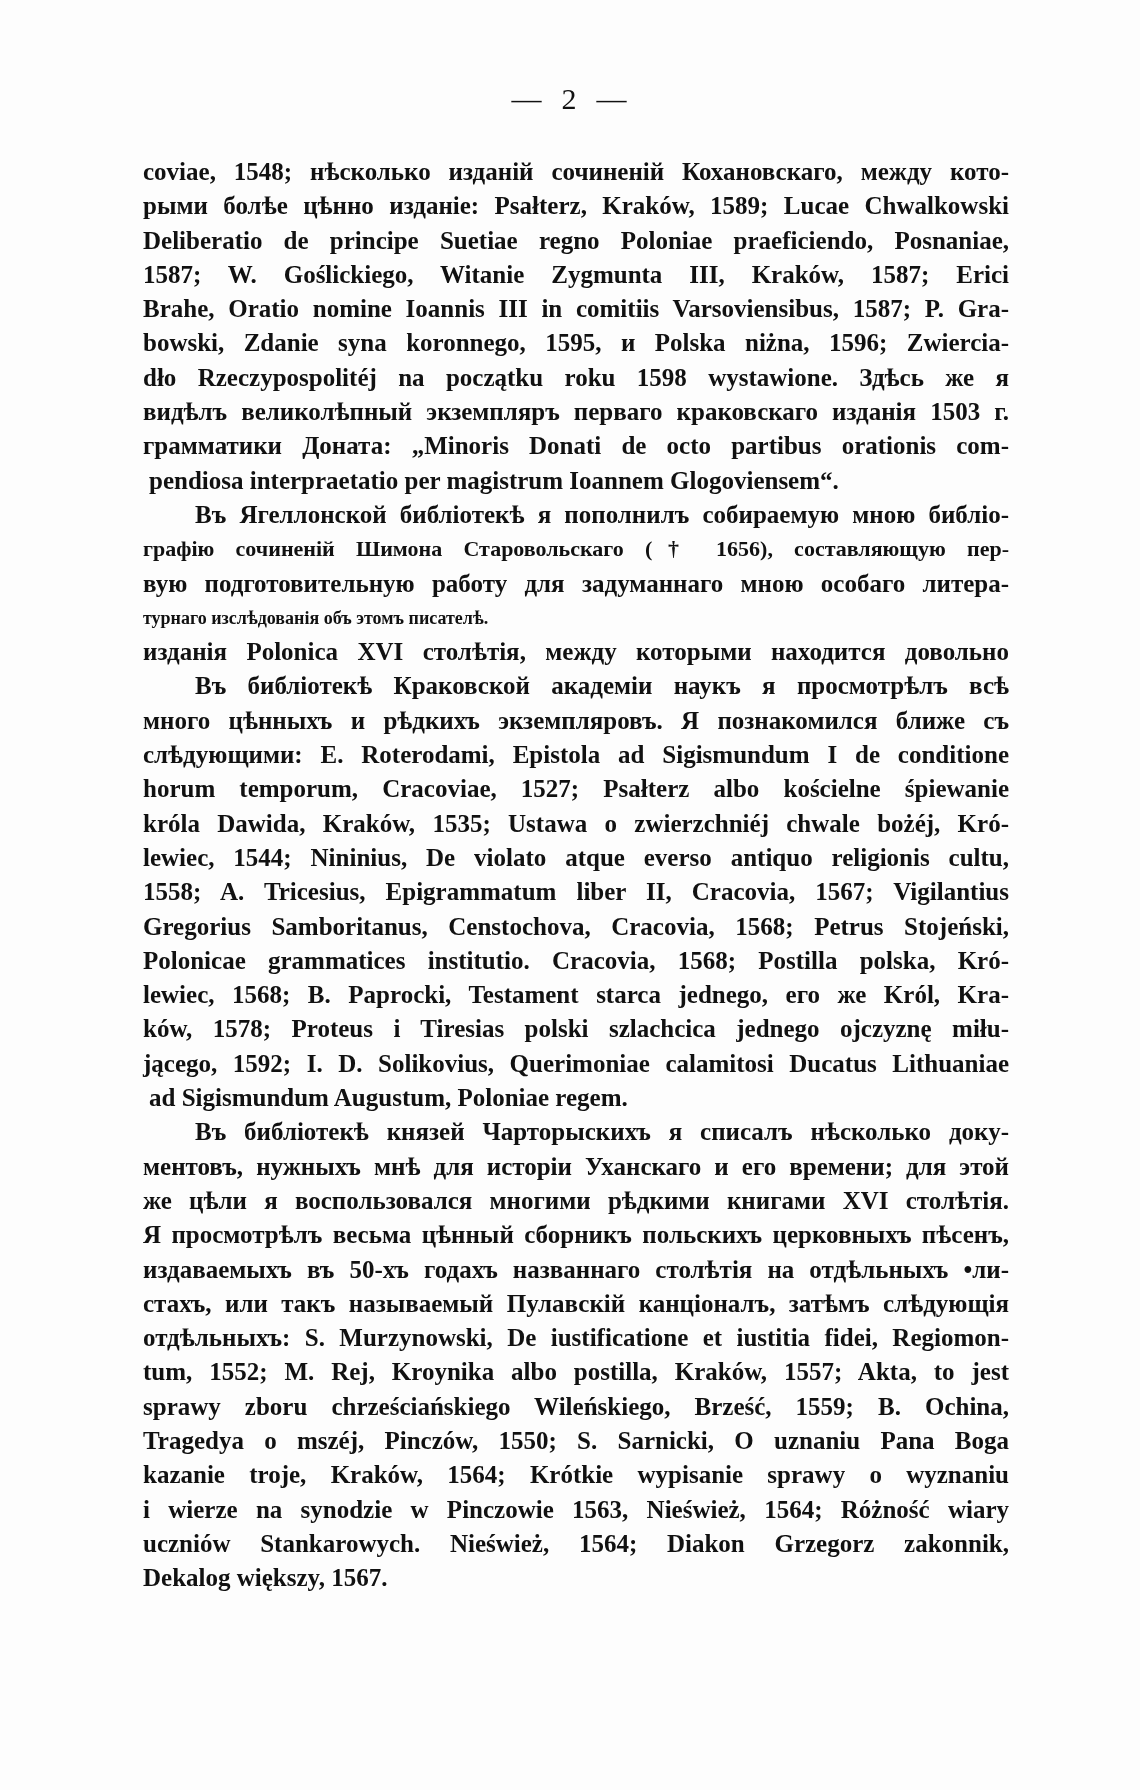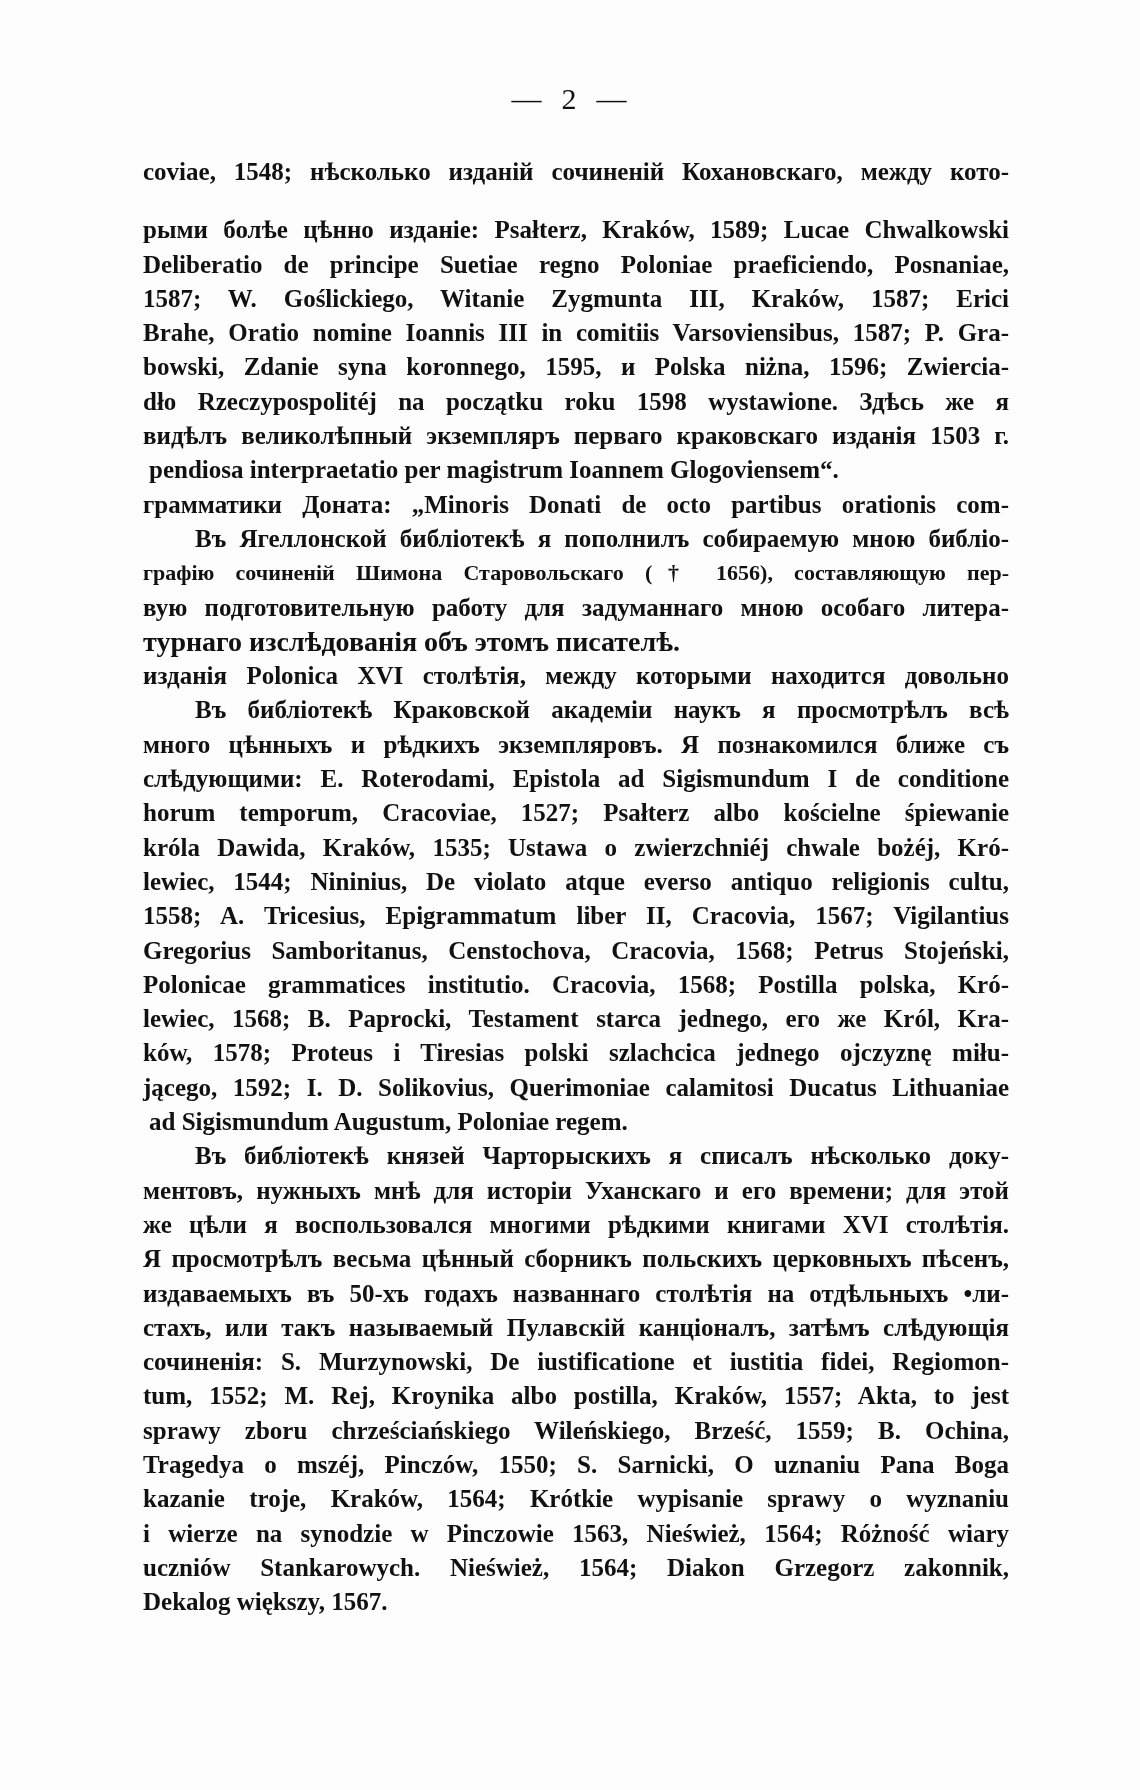--- a/index.html
+++ b/index.html
@@ -29,54 +29,54 @@
 </style>
 </head>
 <body>
 
 <div class="page">
   <div class="page-number">
     <span class="dash">—</span><span>2</span><span class="dash">—</span>
   </div>
   <div class="body-text" id="body-text">
       <span class="line" style="display: block; font-size: 25px;">coviae, 1548; нѣсколько изданій сочиненій Кохановскаго, между кото-</span>
-      <span class="line" style="display: block; font-size: 25px; margin-top: 24px;">рыми болѣе цѣнно изданіе: Psałterz, Kraków, 1589; Lucae Chwalkowski</span>
+      <span class="line" style="display: block; font-size: 25px;">рыми болѣе цѣнно изданіе: Psałterz, Kraków, 1589; Lucae Chwalkowski</span>
       <span class="line" style="display: block; font-size: 25px;">Deliberatio de principe Suetiae regno Poloniae praeficiendo, Posnaniae,</span>
       <span class="line" style="display: block; font-size: 25px;">1587; W. Goślickiego, Witanie Zygmunta III, Kraków, 1587; Erici</span>
       <span class="line" style="display: block; font-size: 25px;">Brahe, Oratio nomine Ioannis III in comitiis Varsoviensibus, 1587; P. Gra-</span>
       <span class="line" style="display: block; font-size: 25px;">bowski, Zdanie syna koronnego, 1595, и Polska niżna, 1596; Zwiercia-</span>
       <span class="line" style="display: block; font-size: 25px;">dło Rzeczypospolitéj na początku roku 1598 wystawione. Здѣсь же я</span>
       <span class="line" style="display: block; font-size: 25px;">видѣлъ великолѣпный экземпляръ перваго краковскаго изданія 1503 г.</span>
+      <span class="line" style="display: block; font-size: 25px;">грамматики Доната: „Minoris Donati de octo partibus orationis com-</span>
       <span class="line last tiny-indent" style="display: block; font-size: 25px;">pendiosa interpraetatio per magistrum Ioannem Glogoviensem“.</span>
-      <span class="line" style="display: block; font-size: 25px;">грамматики Доната: „Minoris Donati de octo partibus orationis com-</span>
       <span class="line indent" style="display: block; font-size: 25px;">Въ Ягеллонской библіотекѣ я пополнилъ собираемую мною библіо-</span>
       <span class="line" style="display: block; font-size: 22px;">графію сочиненій Шимона Старовольскаго († 1656), составляющую пер-</span>
       <span class="line" style="display: block; font-size: 25px;">вую подготовительную работу для задуманнаго мною особаго литера-</span>
-      <span class="line last" style="display: block; font-size: 28px;">турнаго изслѣдованія объ этомъ писателѣ.</span>
+      <span class="line last" style="display: block; font-size: 18px;">турнаго изслѣдованія объ этомъ писателѣ.</span>
       <span class="line" style="display: block; font-size: 25px;">изданія Polonica XVI столѣтія, между которыми находится довольно</span>
       <span class="line indent" style="display: block; font-size: 25px;">Въ библіотекѣ Краковской академіи наукъ я просмотрѣлъ всѣ</span>
       <span class="line" style="display: block; font-size: 25px;">много цѣнныхъ и рѣдкихъ экземпляровъ. Я познакомился ближе съ</span>
       <span class="line" style="display: block; font-size: 25px;">слѣдующими: E. Roterodami, Epistola ad Sigismundum I de conditione</span>
       <span class="line" style="display: block; font-size: 25px;">horum temporum, Cracoviae, 1527; Psałterz albo kościelne śpiewanie</span>
       <span class="line" style="display: block; font-size: 25px;">króla Dawida, Kraków, 1535; Ustawa o zwierzchniéj chwale bożéj, Kró-</span>
       <span class="line" style="display: block; font-size: 25px;">lewiec, 1544; Nininius, De violato atque everso antiquo religionis cultu,</span>
       <span class="line" style="display: block; font-size: 25px;">1558; A. Tricesius, Epigrammatum liber II, Cracovia, 1567; Vigilantius</span>
       <span class="line" style="display: block; font-size: 25px;">Gregorius Samboritanus, Censtochova, Cracovia, 1568; Petrus Stojeński,</span>
       <span class="line" style="display: block; font-size: 25px;">Polonicae grammatices institutio. Cracovia, 1568; Postilla polska, Kró-</span>
       <span class="line" style="display: block; font-size: 25px;">lewiec, 1568; B. Paprocki, Testament starca jednego, его же Król, Kra-</span>
       <span class="line" style="display: block; font-size: 25px;">ków, 1578; Proteus i Tiresias polski szlachcica jednego ojczyznę miłu-</span>
       <span class="line" style="display: block; font-size: 25px;">jącego, 1592; I. D. Solikovius, Querimoniae calamitosi Ducatus Lithuaniae</span>
       <span class="line last tiny-indent" style="display: block; font-size: 25px;">ad Sigismundum Augustum, Poloniae regem.</span>
       <span class="line indent" style="display: block; font-size: 25px;">Въ библіотекѣ князей Чарторыскихъ я списалъ нѣсколько доку-</span>
       <span class="line" style="display: block; font-size: 25px;">ментовъ, нужныхъ мнѣ для исторіи Уханскаго и его времени; для этой</span>
       <span class="line" style="display: block; font-size: 25px;">же цѣли я воспользовался многими рѣдкими книгами XVI столѣтія.</span>
       <span class="line" style="display: block; font-size: 25px;">Я просмотрѣлъ весьма цѣнный сборникъ польскихъ церковныхъ пѣсенъ,</span>
       <span class="line" style="display: block; font-size: 25px;">издаваемыхъ въ 50-хъ годахъ названнаго столѣтія на отдѣльныхъ •ли-</span>
       <span class="line" style="display: block; font-size: 25px;">стахъ, или такъ называемый Пулавскій канціоналъ, затѣмъ слѣдующія</span>
-      <span class="line" style="display: block; font-size: 25px;">сочиненія: S. Murzynowski, De iustificatione et iustitia fidei, Regiomon-</span>
+      <span class="line" style="display: block; font-size: 25px;">отдѣльныхъ: S. Murzynowski, De iustificatione et iustitia fidei, Regiomon-</span>
       <span class="line" style="display: block; font-size: 25px;">tum, 1552; M. Rej, Kroynika albo postilla, Kraków, 1557; Akta, to jest</span>
       <span class="line" style="display: block; font-size: 25px;">sprawy zboru chrześciańskiego Wileńskiego, Brześć, 1559; B. Ochina,</span>
       <span class="line" style="display: block; font-size: 25px;">Tragedya o mszéj, Pinczów, 1550; S. Sarnicki, O uznaniu Pana Boga</span>
       <span class="line" style="display: block; font-size: 25px;">kazanie troje, Kraków, 1564; Krótkie wypisanie sprawy o wyznaniu</span>
       <span class="line" style="display: block; font-size: 25px;">i wierze na synodzie w Pinczowie 1563, Nieśwież, 1564; Różność wiary</span>
       <span class="line" style="display: block; font-size: 25px;">uczniów Stankarowych. Nieśwież, 1564; Diakon Grzegorz zakonnik,</span>
       <span class="line last" style="display: block; font-size: 25px;">Dekalog większy, 1567.</span>
     </div>
 </div>
 

